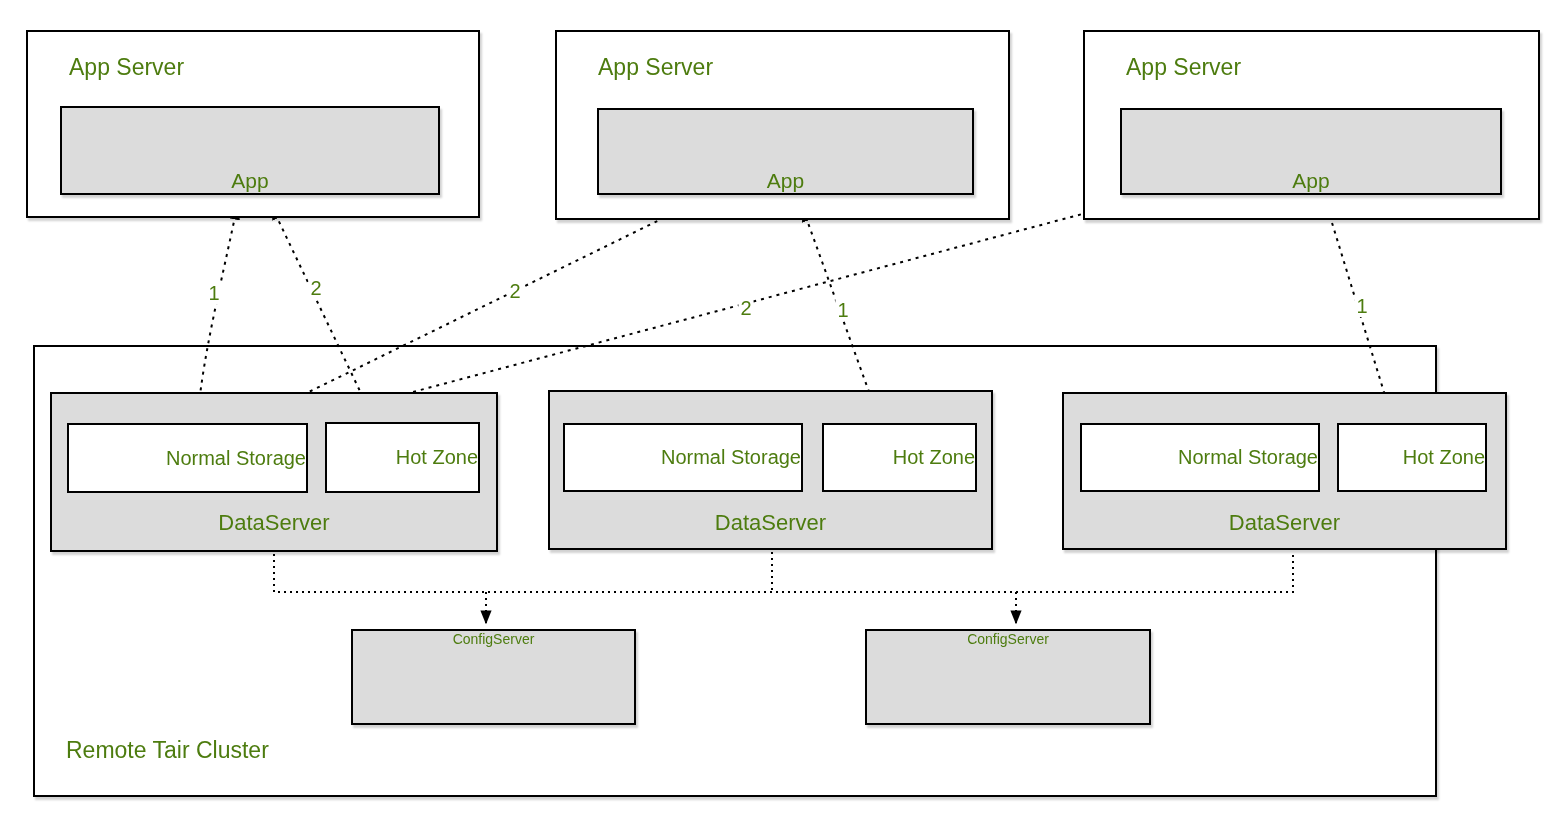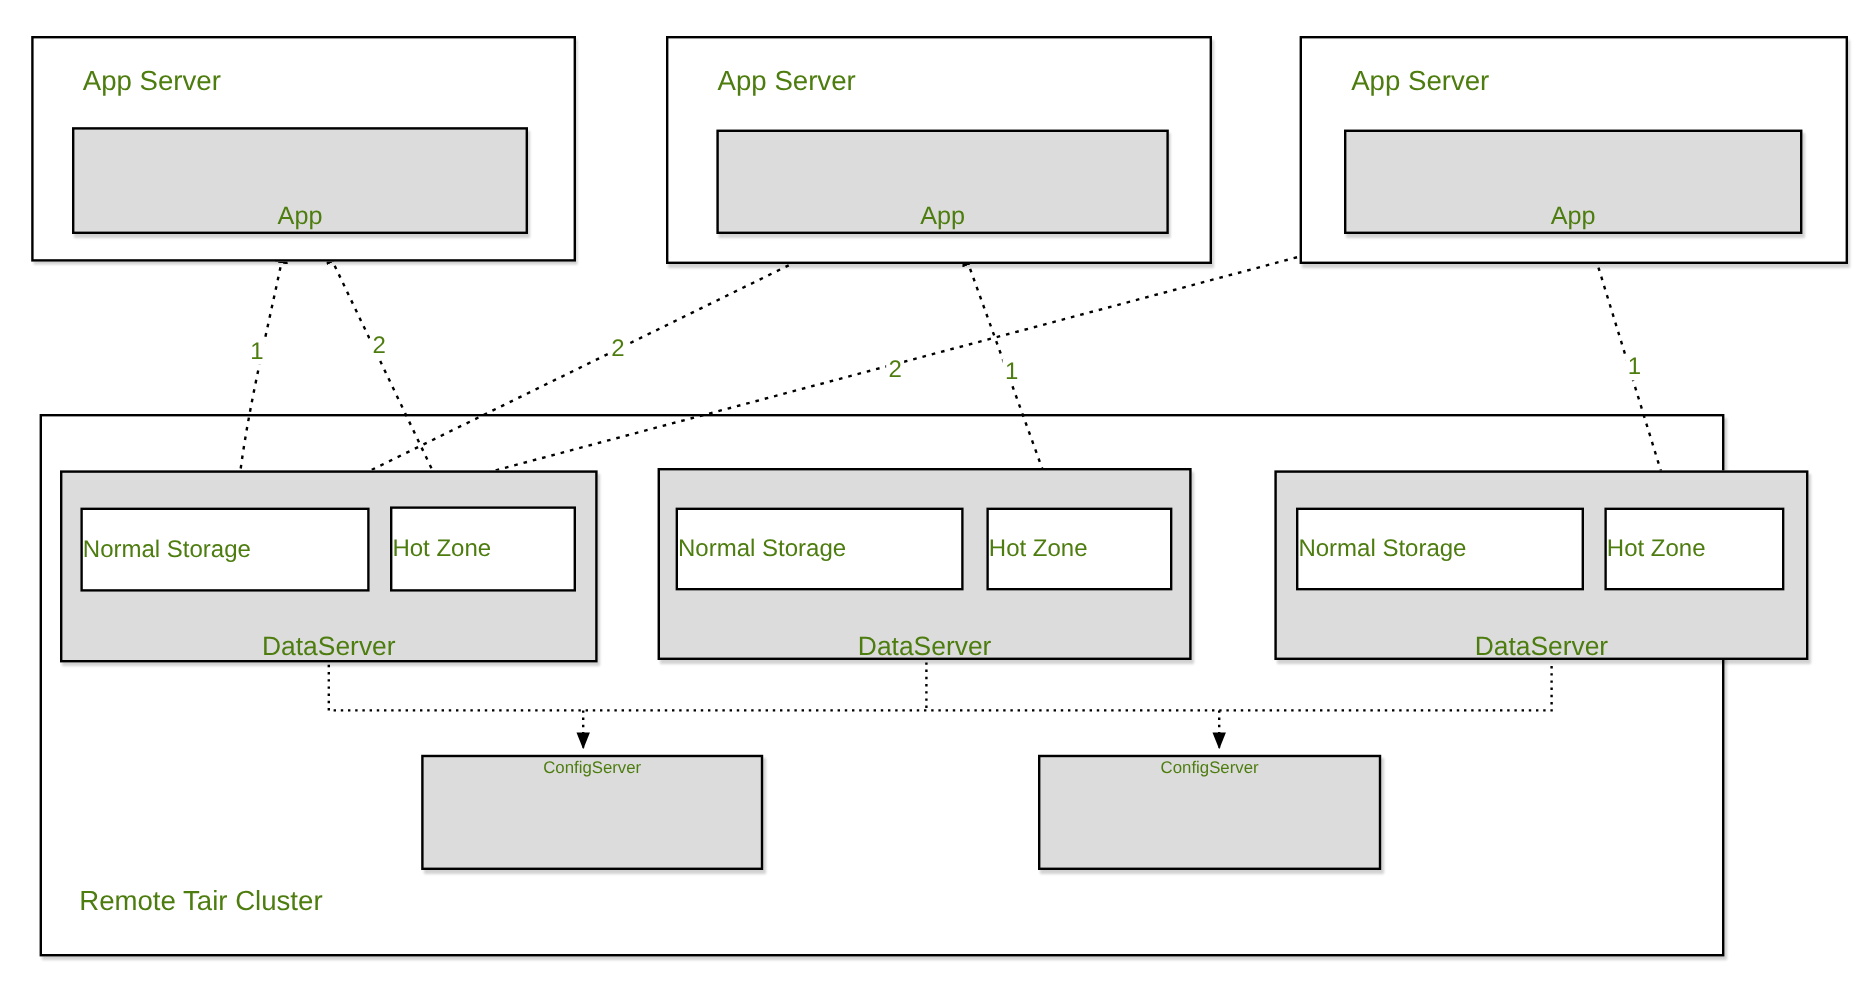--- a/index.html
+++ b/index.html
@@ -7,23 +7,23 @@
     position:relative;width:1558px;height:820px;background:#ffffff;overflow:hidden;
     font-family:"Liberation Sans","DejaVu Sans",sans-serif;color:#4d7c0f;
   }
   .shape{position:absolute;box-sizing:border-box;border:2px solid #000;
          box-shadow:2px 3px 2px rgba(0,0,0,0.18);}
   .white{background:#ffffff;}
   .gray{background:#dcdcdc;}
   .outer-title{position:absolute;left:41px;top:22px;font-size:23px;white-space:nowrap;}
   .app-box{position:absolute;display:flex;align-items:flex-end;justify-content:center;
            font-size:21px;}
-  .inner-box{position:absolute;display:flex;align-items:center;justify-content:flex-start;
+  .inner-box{position:absolute;display:flex;align-items:center;justify-content:flex-end;
              font-size:20px;background:#fff;border:2px solid #000;box-sizing:border-box;}
-  .ds-label{position:absolute;left:0;right:0;text-align:center;font-size:22px;margin-top:16px;}
+  .ds-label{position:absolute;left:0;right:0;text-align:center;font-size:22px;}
   .cs-box{display:flex;justify-content:center;font-size:14px;}
   .cluster-label{position:absolute;font-size:23px;white-space:nowrap;}
   .edge-label{position:absolute;font-size:20px;transform:translate(-50%,-50%);
               background:#fff;padding:0 2px;line-height:1.1;}
   svg.edges{position:absolute;left:0;top:0;width:1558px;height:820px;pointer-events:none;}
   .edge{fill:none;stroke:#000;stroke-width:2;stroke-dasharray:3 5;}
   .dotted{fill:none;stroke:#000;stroke-width:2;stroke-dasharray:2 4;}
 </style>
 </head>
 <body>

